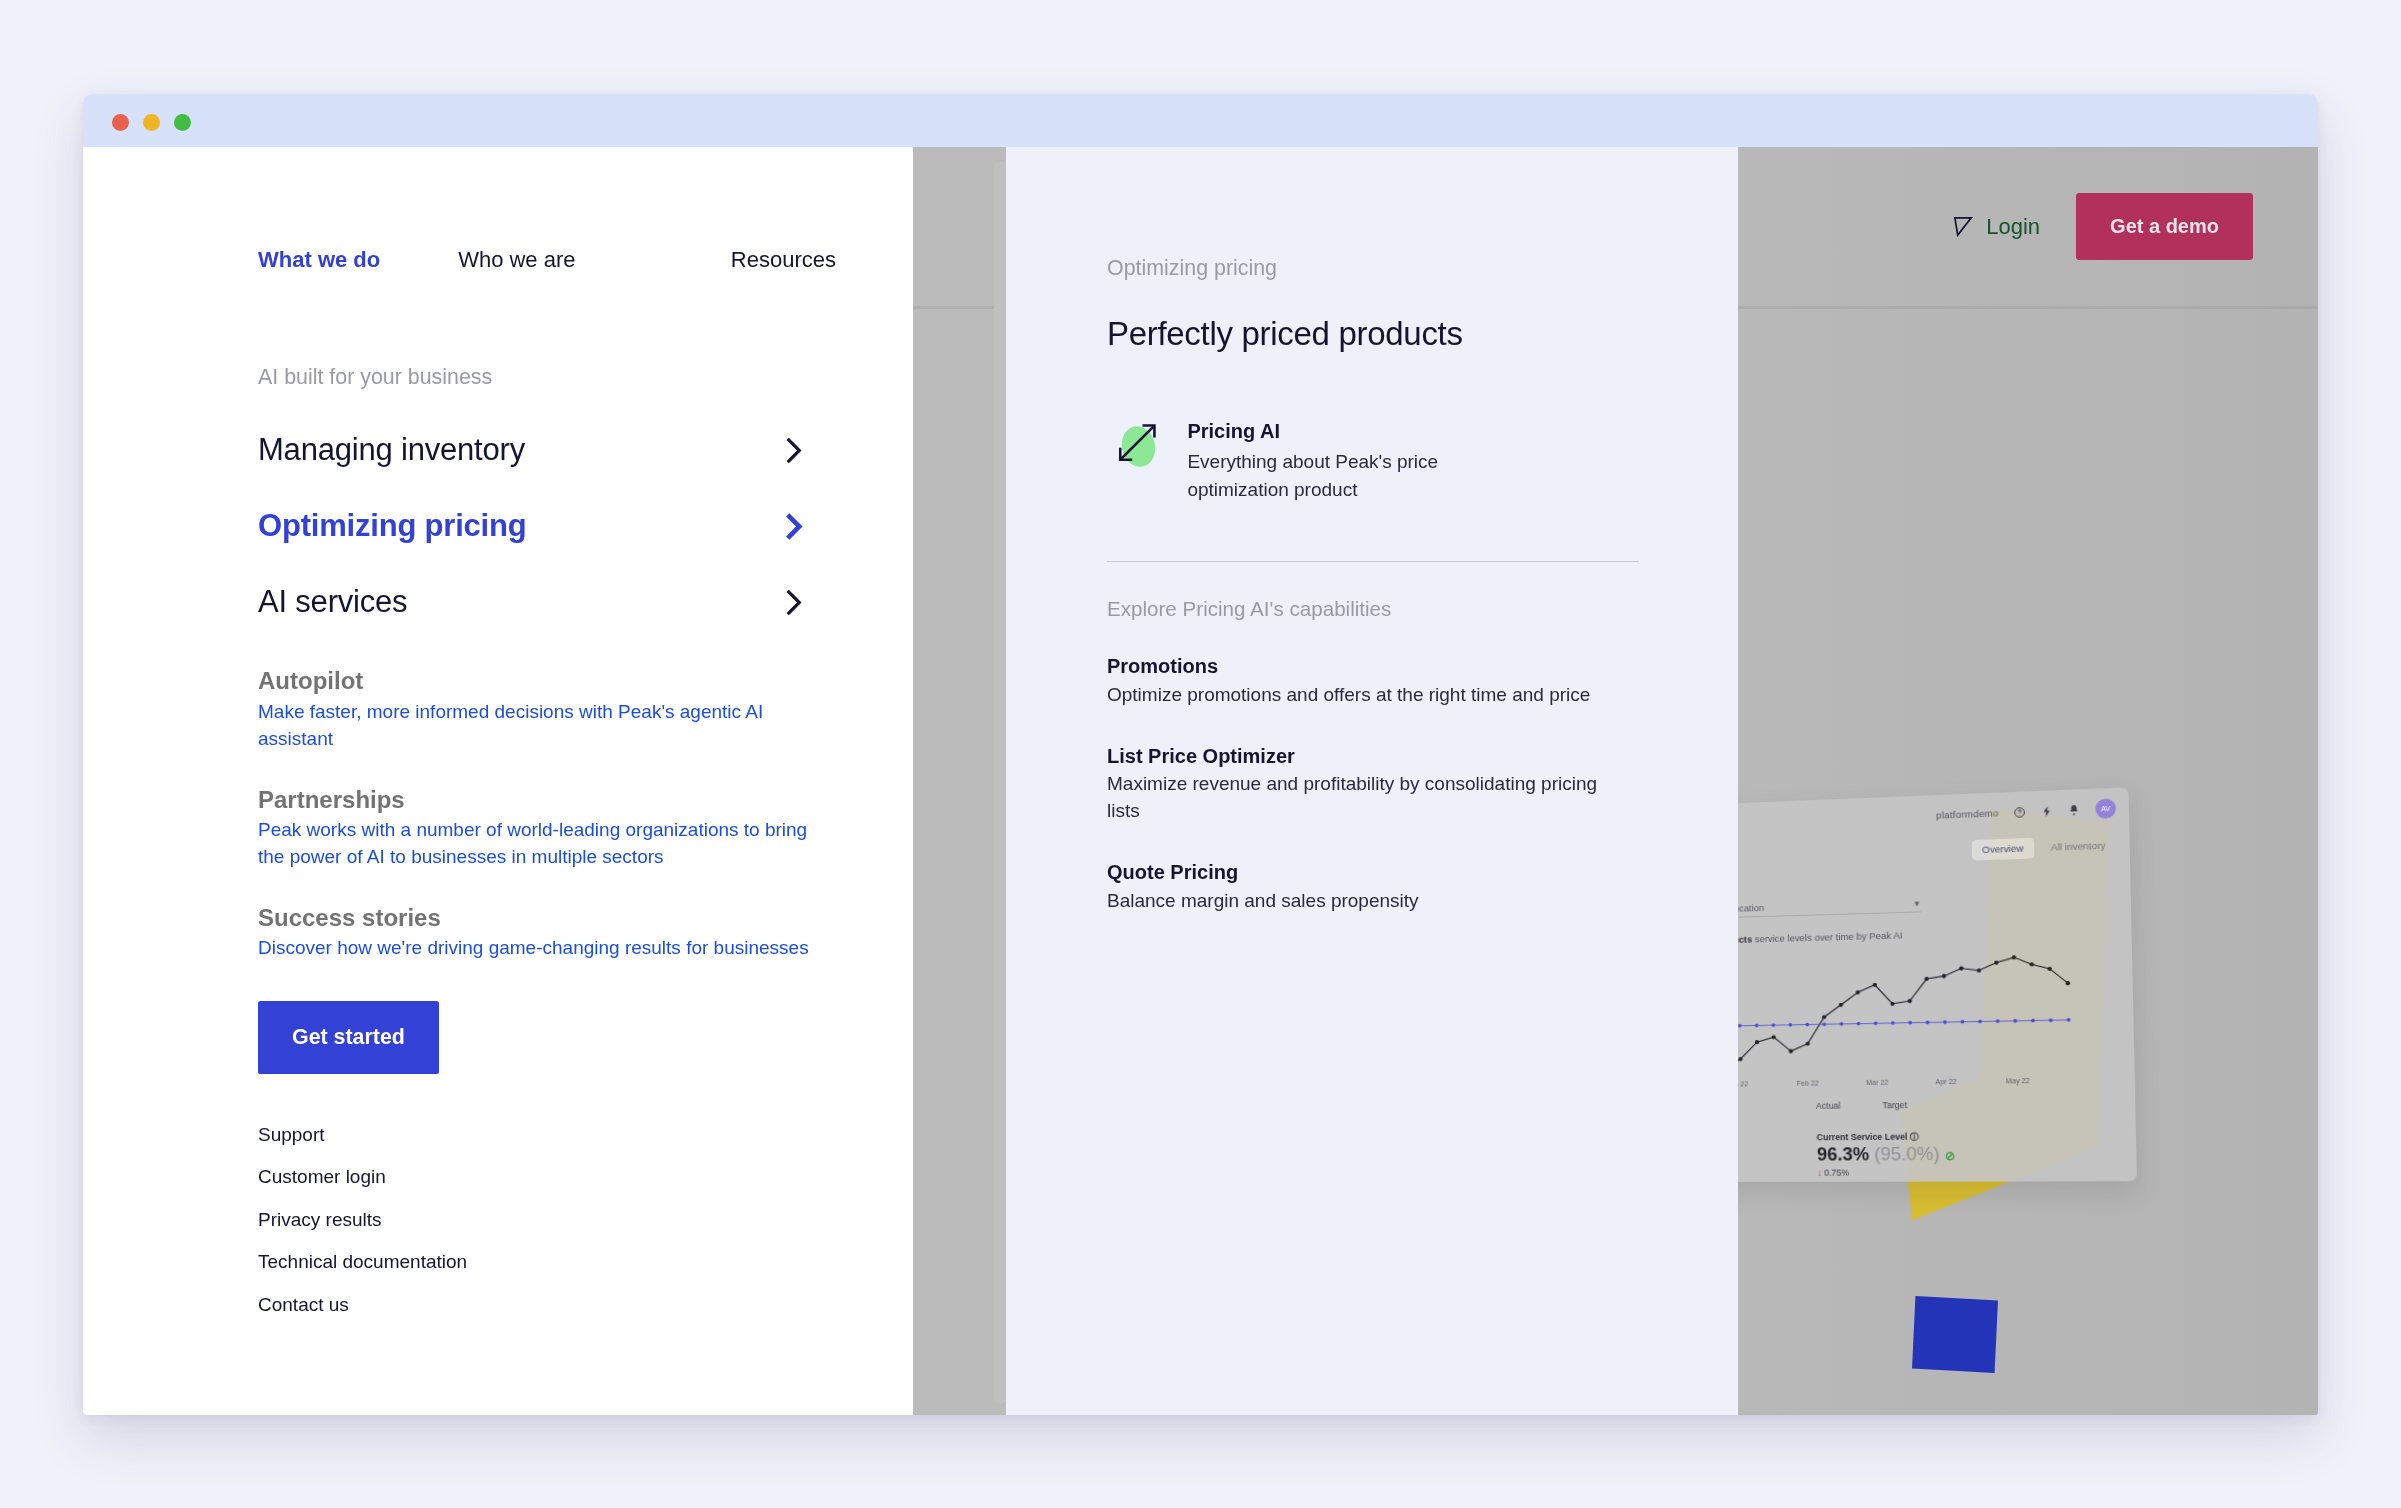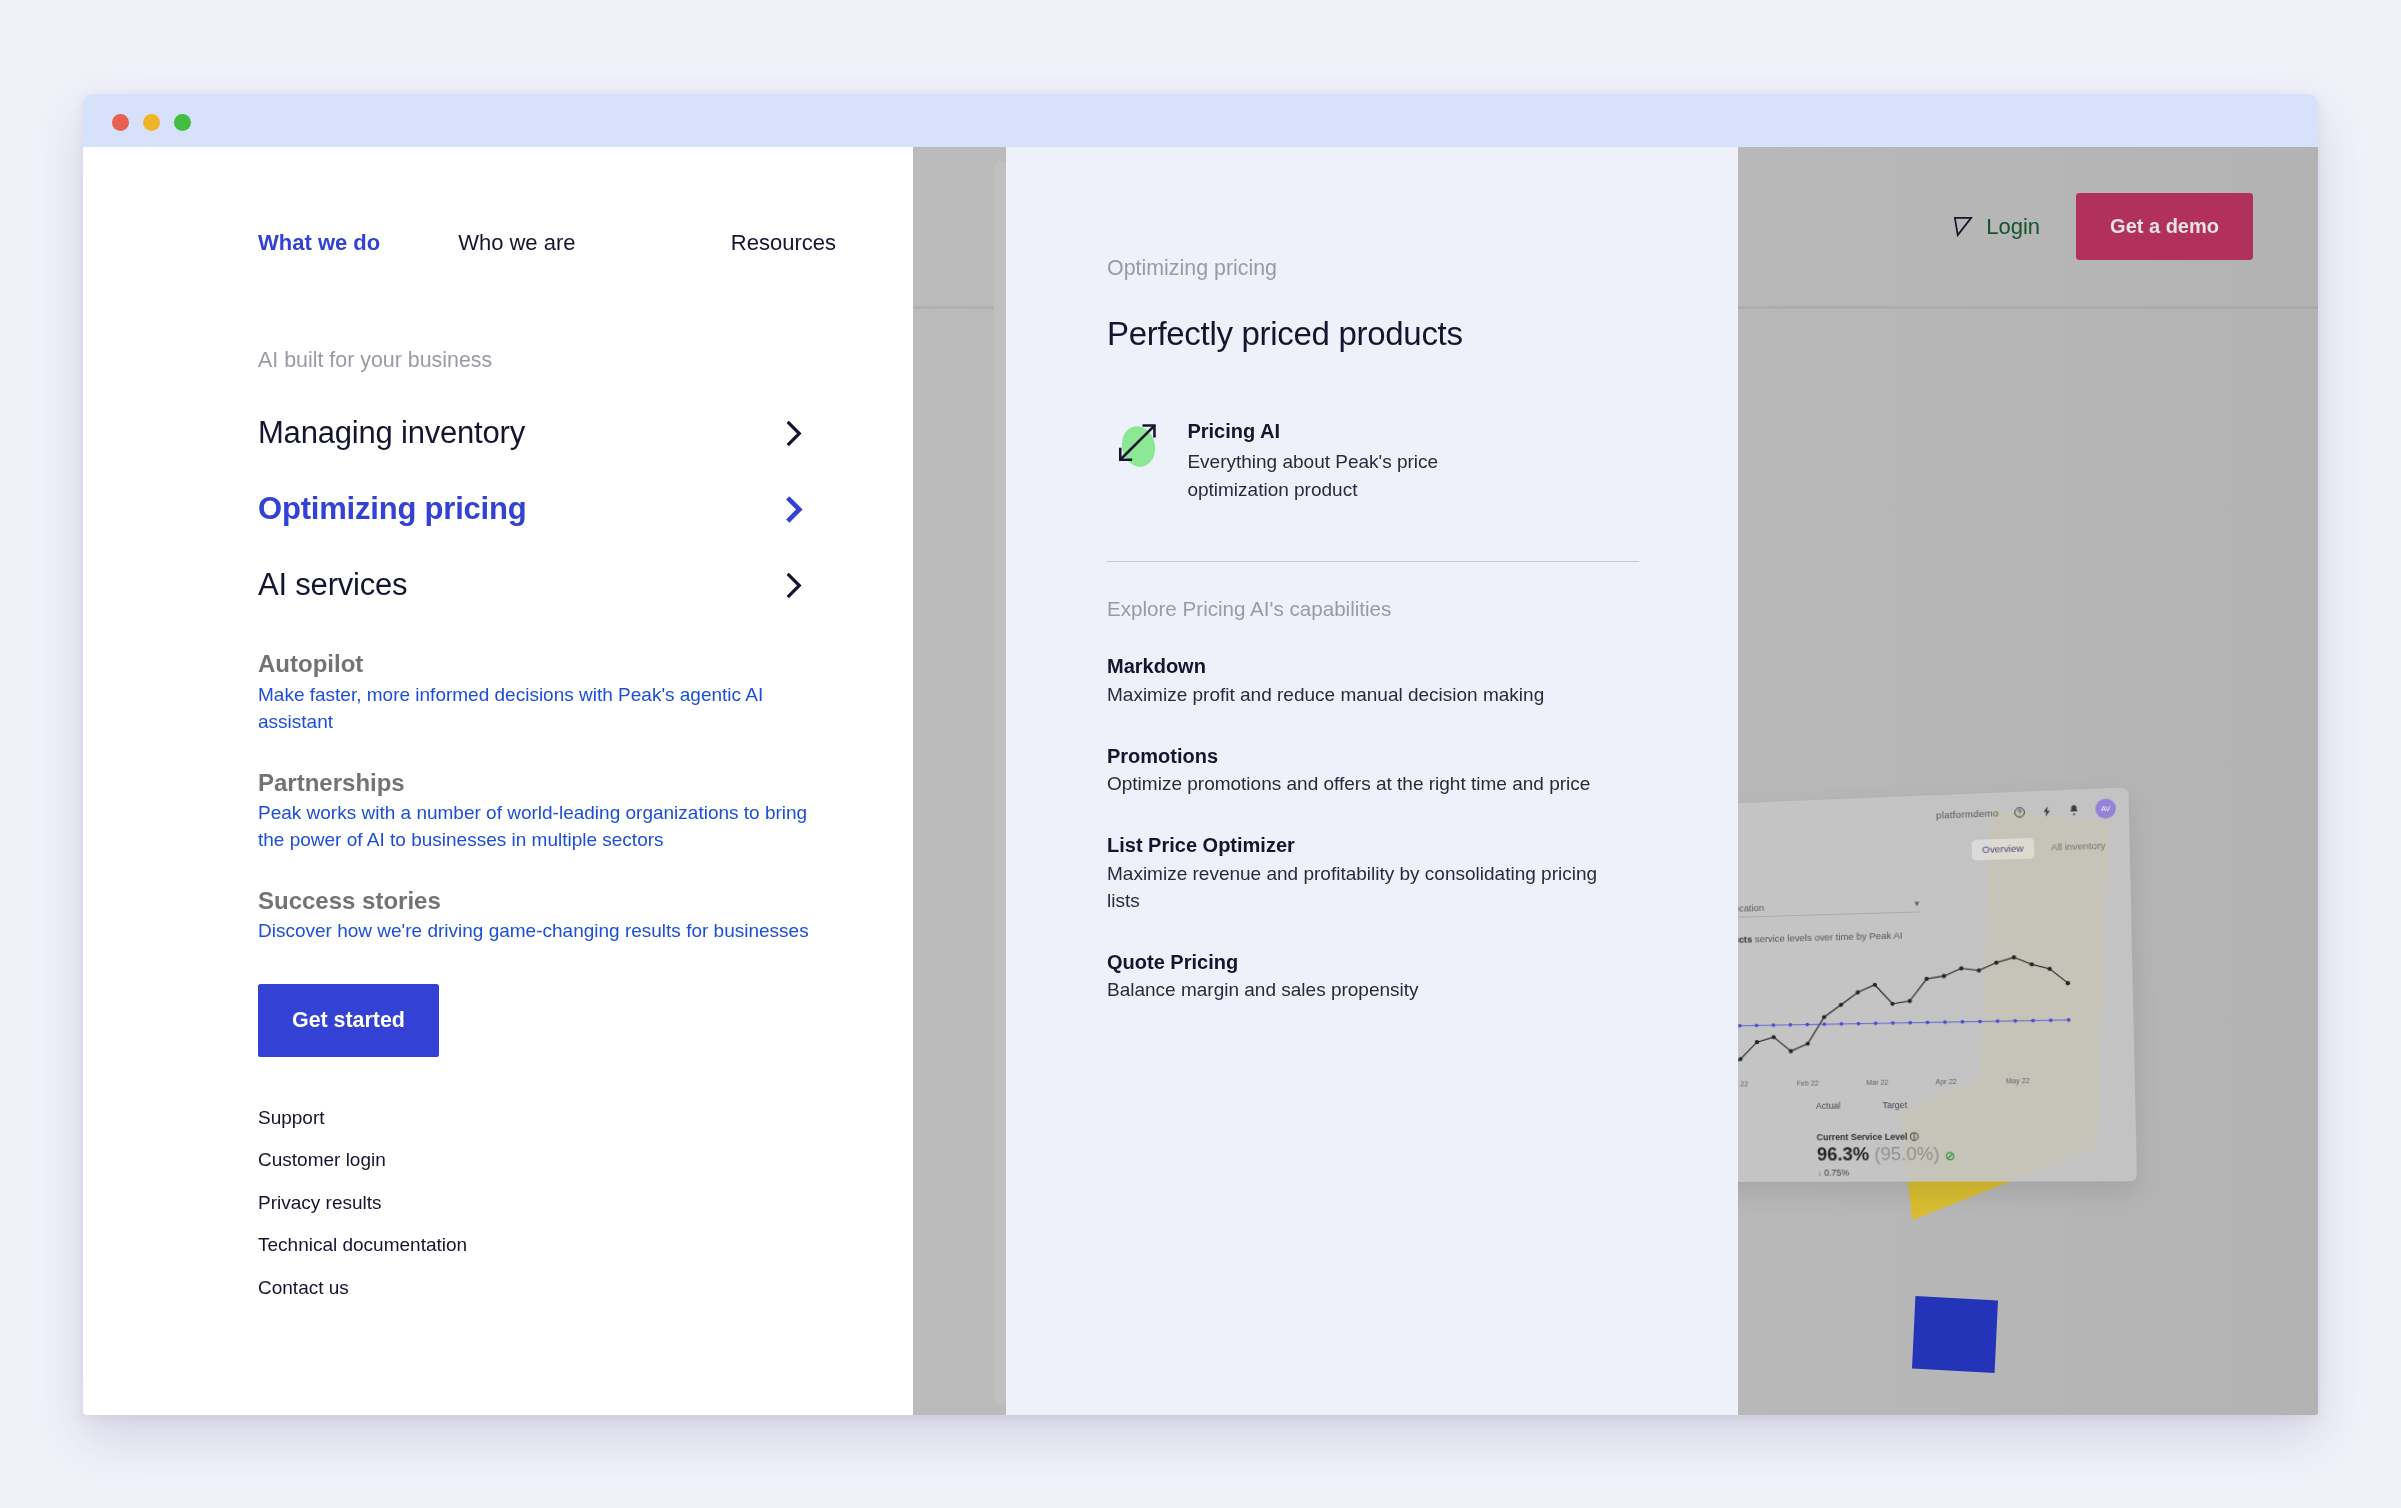--- a/index.html
+++ b/index.html
@@ -150,21 +150,21 @@
     font-size: 20px; font-weight: bold;
     padding: 22px 34px; border: none; border-radius: 3.4px;
     font-family: "Liberation Sans", sans-serif;
   }
 
   
   #menu-panel-primary {
     position: absolute; left: 0; top: 0;
     width: 830px; height: 1292px;
     background: #ffffff;
-    padding: 53px 77px 0 175px;
+    padding: 70px 77px 0 175px;
   }
   #menu-divider {
     position: absolute; left: 911px; top: 13.7px;
     width: 13px; height: 1243px;
     background: #c0c0c0; border-radius: 6.9px;
   }
   #menu-panel-secondary {
     position: absolute; left: 923px; top: 0;
     width: 732px; height: 1268px;
     background: #eef0fa;
@@ -466,24 +466,20 @@
           <div id="product-title">Pricing AI</div>
           <div id="product-desc">Everything about Peak's price optimization product</div>
         </div>
       </div>
 
       <div id="secondary-rule"></div>
 
       <div id="capabilities-label">Explore Pricing AI's capabilities</div>
 
       <div class="capability-block">
-        <div class="capability-title">Markdown</div>
-        <div class="capability-desc">Maximize profit and reduce manual decision making</div>
-      </div>
-      <div class="capability-block">
         <div class="capability-title">Promotions</div>
         <div class="capability-desc">Optimize promotions and offers at the right time and price</div>
       </div>
       <div class="capability-block">
         <div class="capability-title">List Price Optimizer</div>
         <div class="capability-desc">Maximize revenue and profitability by consolidating pricing lists</div>
       </div>
       <div class="capability-block">
         <div class="capability-title">Quote Pricing</div>
         <div class="capability-desc">Balance margin and sales propensity</div>

